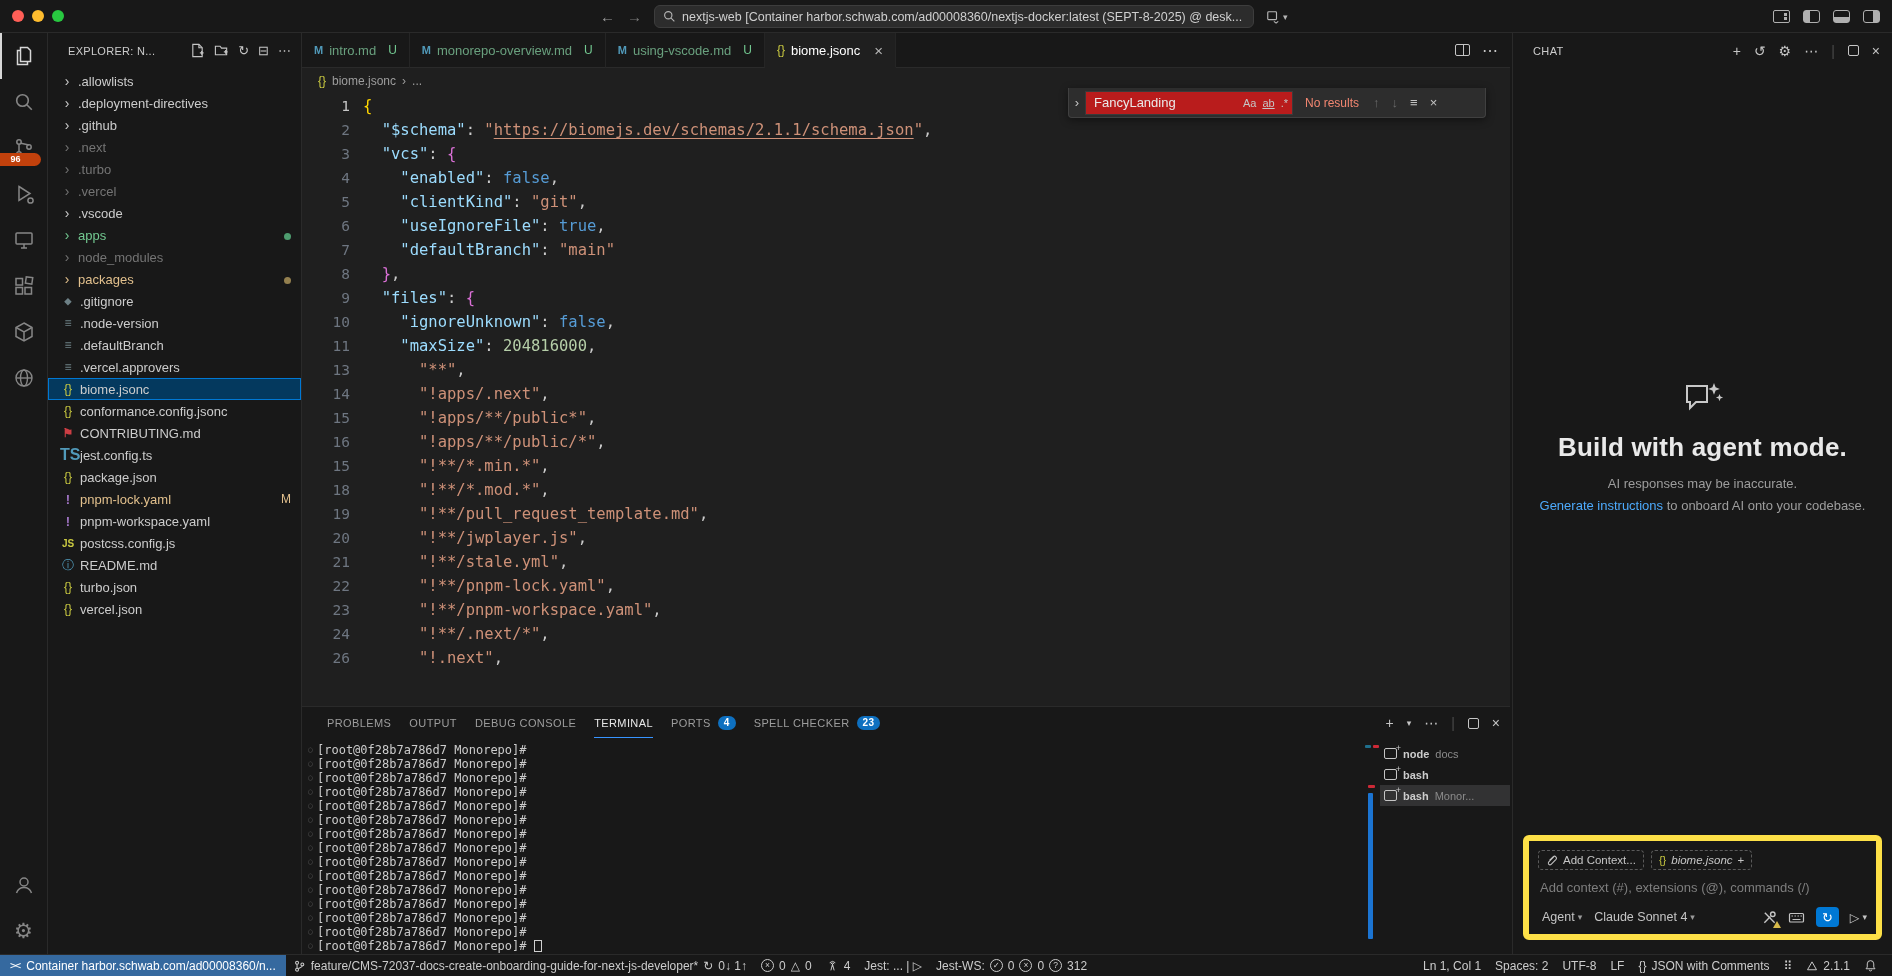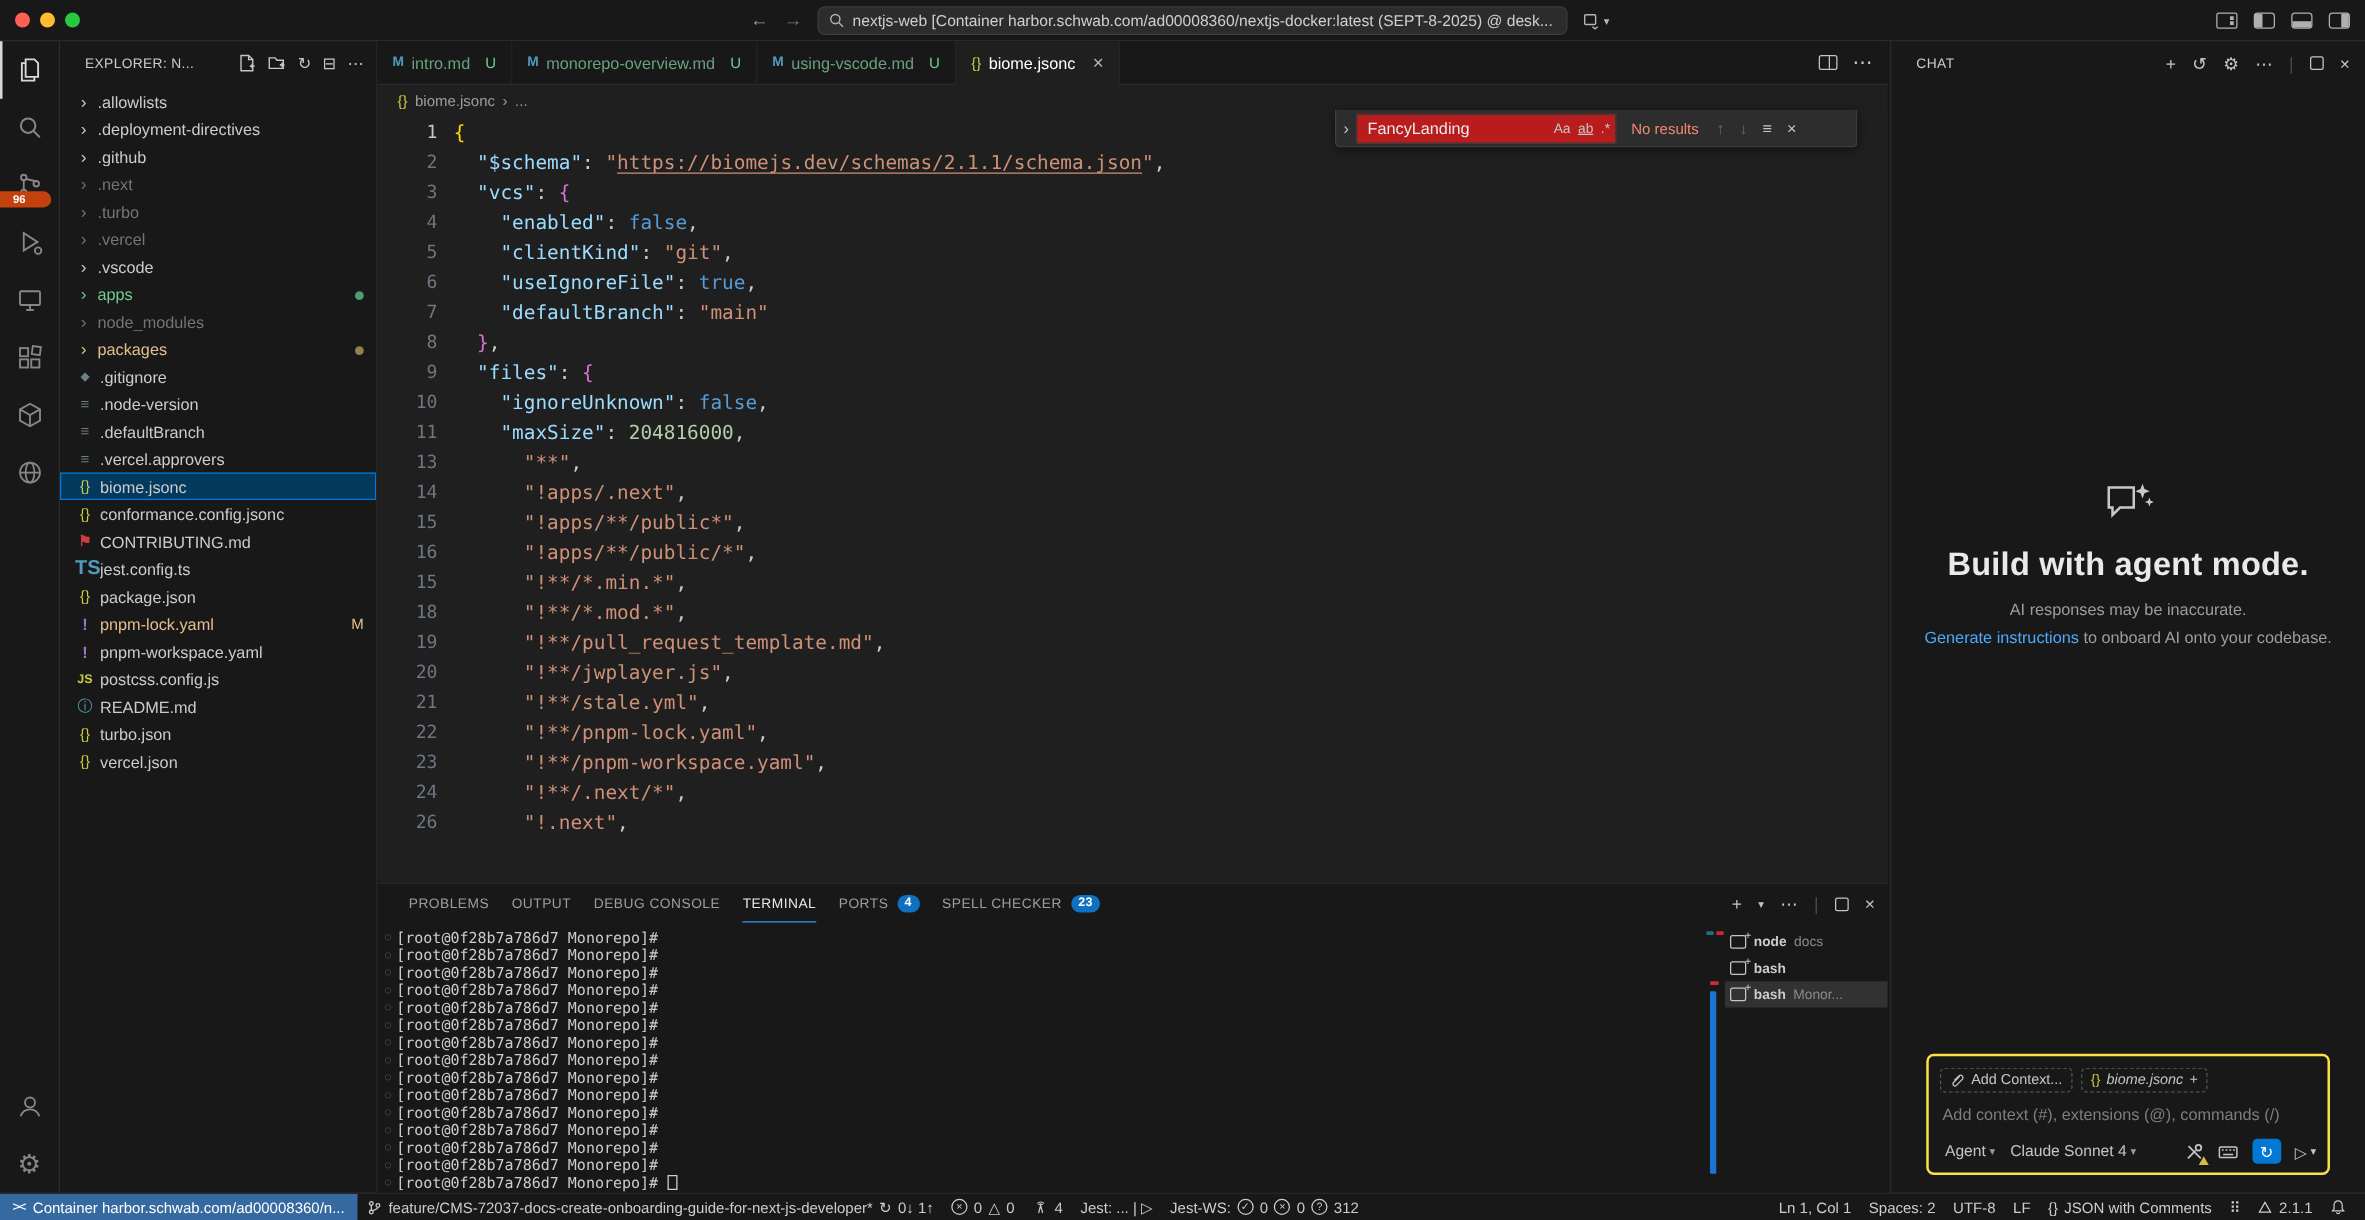--- a/index.html
+++ b/index.html
@@ -129,21 +129,21 @@
 .chat{width:380px;background:#181818;border-left:1px solid #2a2a2a;display:flex;flex-direction:column;flex:none}
 .chat-head{height:35px;display:flex;align-items:center;padding:0 12px 0 20px;flex:none}
 .chat-title{font-size:11px;letter-spacing:.4px;color:#cccccc;flex:1}
 .chat-actions{display:flex;align-items:center;gap:13px;color:#c5c5c5;font-size:14px}
 .chat-body{flex:1;display:flex;flex-direction:column;align-items:center;justify-content:center;text-align:center;padding:0 24px}
 .chat-bubble{color:#c8c8c8;margin-bottom:14px}
 .chat-h{font-size:26px;font-weight:700;color:#e9e9e9;letter-spacing:.2px}
 .chat-note{font-size:13px;color:#9d9d9d;margin-top:13px}
 .chat-link-row{font-size:13px;color:#9d9d9d;margin-top:7px}
 .chat-link{color:#4daafc}
-.chat-input{margin:10px 28px 14px;border:2px solid #fde047;border-radius:6px;padding:9px 9px 7px;display:flex;flex-direction:column;gap:8px;flex:none}
+.chat-input{margin:10px 10px 14px;border:6px solid #fde047;border-radius:6px;padding:9px 9px 7px;display:flex;flex-direction:column;gap:8px;flex:none}
 .chips{display:flex;gap:7px}
 .chip{border:1px dashed #5a5a5a;border-radius:4px;font-size:11.5px;color:#c5c5c5;padding:3px 7px;display:flex;gap:5px;align-items:center}
 .chip .braces{color:#cbcb41;font-size:11px}
 .chip-file-label{font-style:italic}
 .chip-plus{color:#c5c5c5}
 .chat-ph{font-size:13px;color:#7e7e7e;text-align:left;padding:2px 2px 4px}
 .chat-controls{display:flex;align-items:center;gap:4px;font-size:12.5px;color:#c5c5c5}
 .ctl{display:flex;align-items:center;gap:3px;padding:2px 4px}
 .ctl .chev{font-size:9px;color:#9a9a9a}
 .ctl-right{margin-left:auto;display:flex;align-items:center;gap:11px}

